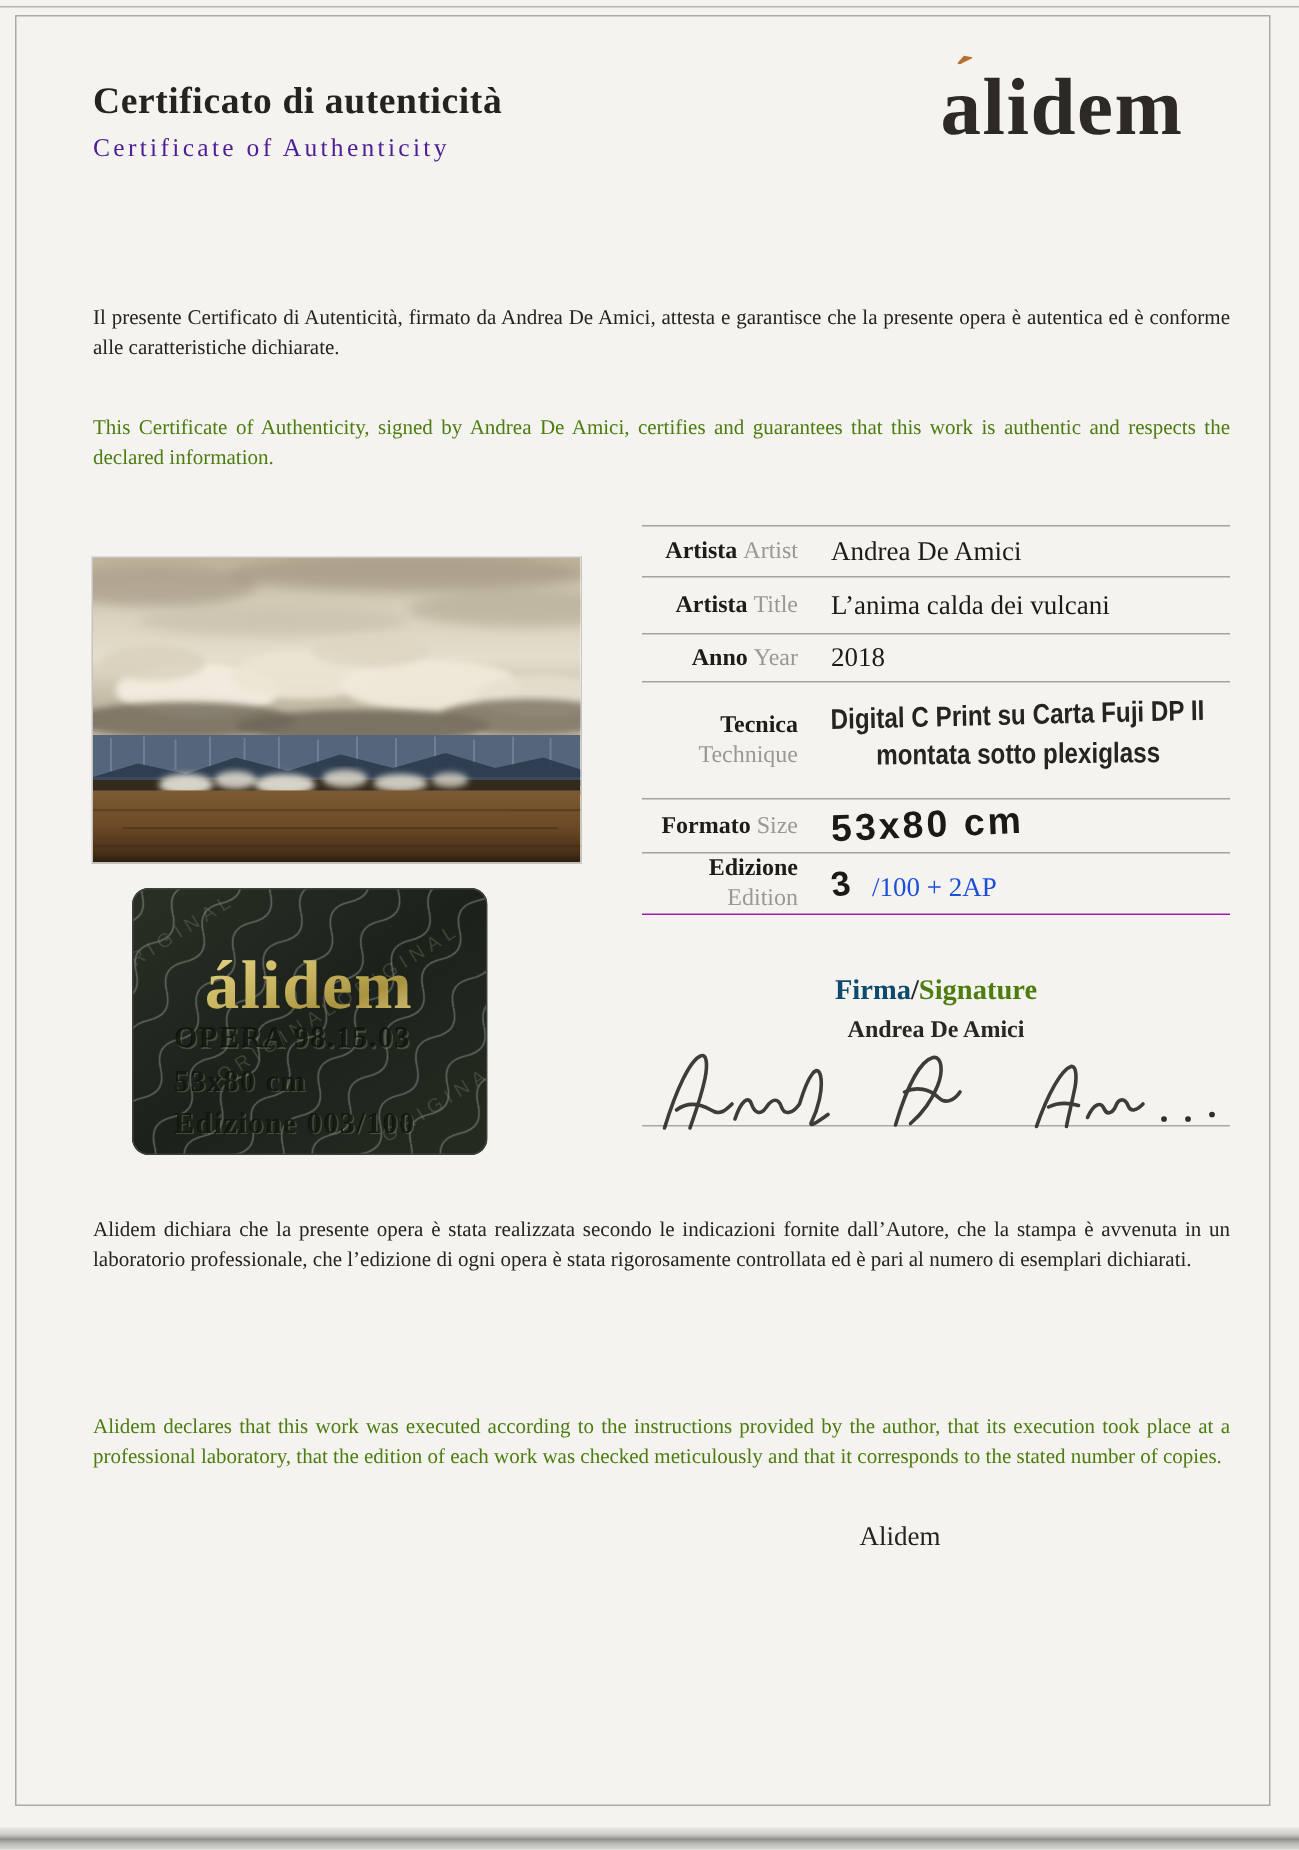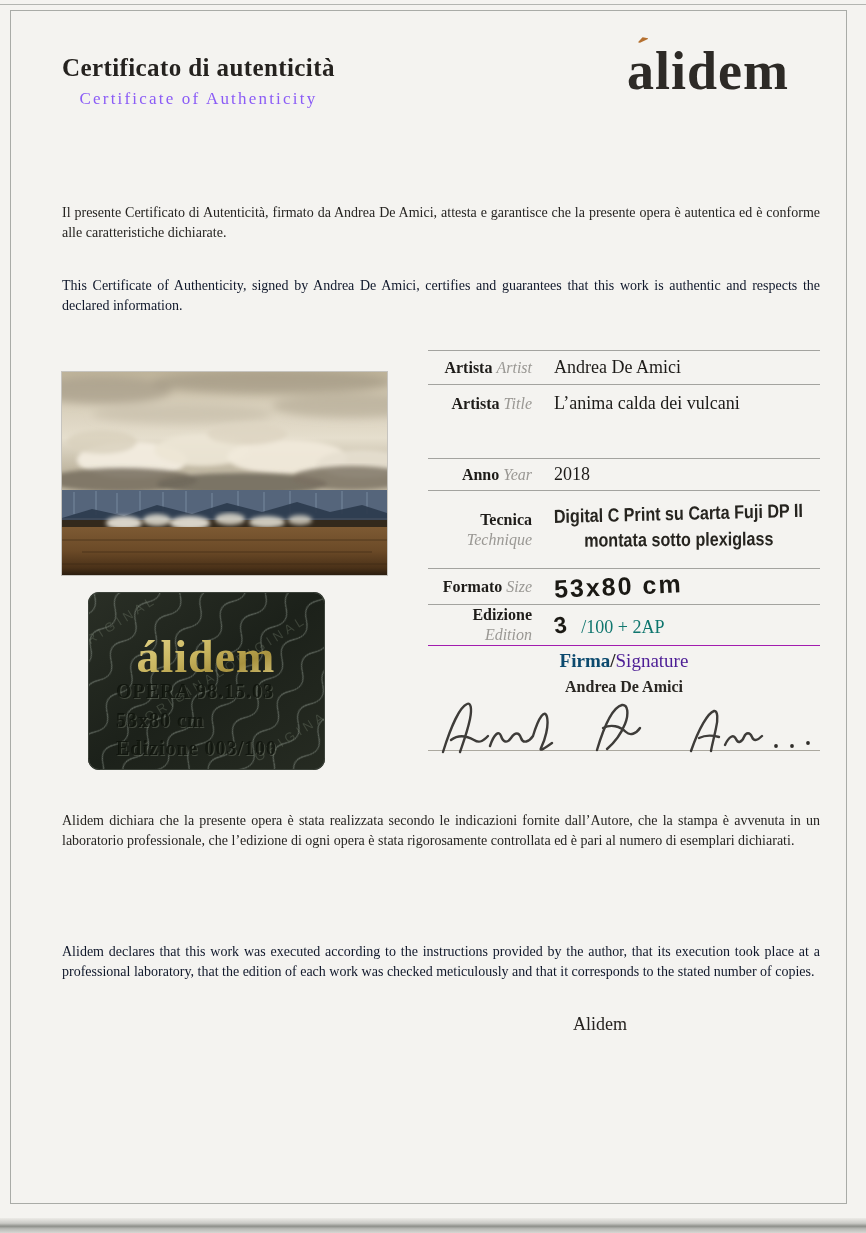--- a/index.html
+++ b/index.html
@@ -8,68 +8,68 @@
         font-family:"Liberation Serif", serif;color:#262421;}
   .page::before{content:"";position:absolute;left:0;top:4px;right:0;height:1px;background:#b3b5b1;}
   .page-border{position:absolute;left:10px;top:10px;width:835px;height:1192px;
                border:1px solid #a9aba7;pointer-events:none;}
   .scan-bottom{position:absolute;left:0;right:0;top:1218px;height:15px;
     background:linear-gradient(to bottom,#ecebe7 0%,#c9c9c5 35%,#8e908b 55%,#b8b9b5 72%,#d7d7d3 100%);}
 
   
   .title-block{position:absolute;left:62px;top:54px;}
   .title-it{font-size:25px;font-weight:bold;letter-spacing:.4px;color:#25221f;margin:0;}
-  .title-en{font-size:17px;letter-spacing:2.2px;color:#8b5cf6;margin-top:7px;text-align:center;}
+  .title-en{font-size:17px;letter-spacing:2.2px;color:#4c1d95;margin-top:7px;}
   .logo{position:absolute;left:627px;top:44px;font-weight:bold;font-size:54px;
         letter-spacing:1px;color:#2d2a26;line-height:1;}
   .logo .accent{position:absolute;left:7px;top:-12px;font-size:40px;color:#b5702f;
         transform:rotate(10deg);font-weight:bold;}
 
   
   .para{position:absolute;left:62px;width:758px;font-size:14px;line-height:1.45;
         text-align:justify;}
-  .para.gray{color:#0f172a;}
+  .para.gray{color:#4d7c0f;}
   .p1{top:189px;}
   .p2{top:262px;}
   .p3{top:797px;}
   .p4{top:928px;}
 
   
   .photo{position:absolute;left:62px;top:372px;width:325px;height:203px;
          box-shadow:0 0 0 1px rgba(60,55,45,.25);}
 
   
   .info-table{position:absolute;left:428px;top:350px;width:392px;}
   .row{display:flex;align-items:center;border-top:1px solid #a3a39f;}
   .row:last-child{border-bottom:1px solid #a21caf;}
   .row .lab{width:104px;text-align:right;padding-right:12px;flex:none;line-height:1.25;}
   .lab .it{font-weight:bold;font-size:16px;color:#1e1c19;}
-  .lab .en{font-size:16px;color:#9a9894;font-style:italic;}
+  .lab .en{font-size:16px;color:#9a9894;}
   .row .val{flex:1;padding-left:10px;font-size:18px;color:#1d1b18;}
-  .r1{min-height:33px;} .r2{min-height:37px;} .r3{min-height:31px;margin-top:36px;}
+  .r1{min-height:33px;} .r2{min-height:37px;} .r3{min-height:31px;}
   .r4{min-height:77px;} .r5{min-height:35px;} .r6{min-height:29px;}
   .val.italic{}
   .stamp{font-family:"Liberation Sans",sans-serif;font-weight:bold;font-size:19px;
          color:#26241f;transform:scaleX(.85) rotate(-1.2deg);transform-origin:left center;
          line-height:1.35;white-space:nowrap;}
   .stamp .l2{display:block;text-align:center;transform:rotate(.8deg);}
   .hand{font-family:"Liberation Sans",sans-serif;font-weight:bold;color:#1b1914;}
   .hand.size{font-size:25px;letter-spacing:2px;display:inline-block;transform:rotate(-2.5deg);}
   .hand.num{font-size:23px;display:inline-block;transform:rotate(-8deg);margin-right:10px;}
-  .edition-print{font-size:18px;color:#0f766e;}
+  .edition-print{font-size:18px;color:#1d4ed8;}
 
   
   .sticker{position:absolute;left:88px;top:592px;width:237px;height:178px;}
 
   
   .sig-block{position:absolute;left:428px;top:650px;width:392px;text-align:center;}
   .sig-label{font-size:19px;}
   .sig-label .it{font-weight:bold;color:#0c4a6e;}
   .sig-label .sep{font-weight:bold;color:#2a2723;}
-  .sig-label .en{color:#4c1d95;}
+  .sig-label .en{color:#4d7c0f;font-weight:bold;}
   .sig-name{font-size:16px;font-weight:bold;color:#2a2723;margin-top:6px;}
   .sig-svg{display:block;margin:0 auto;margin-top:0px;}
   .sig-line{border-top:1px solid #aba89f;margin-top:-8px;}
 
   
   .issuer{position:absolute;left:540px;top:1014px;width:120px;text-align:center;
           font-size:18px;color:#25221f;}
 </style>
 </head>
 <body>

